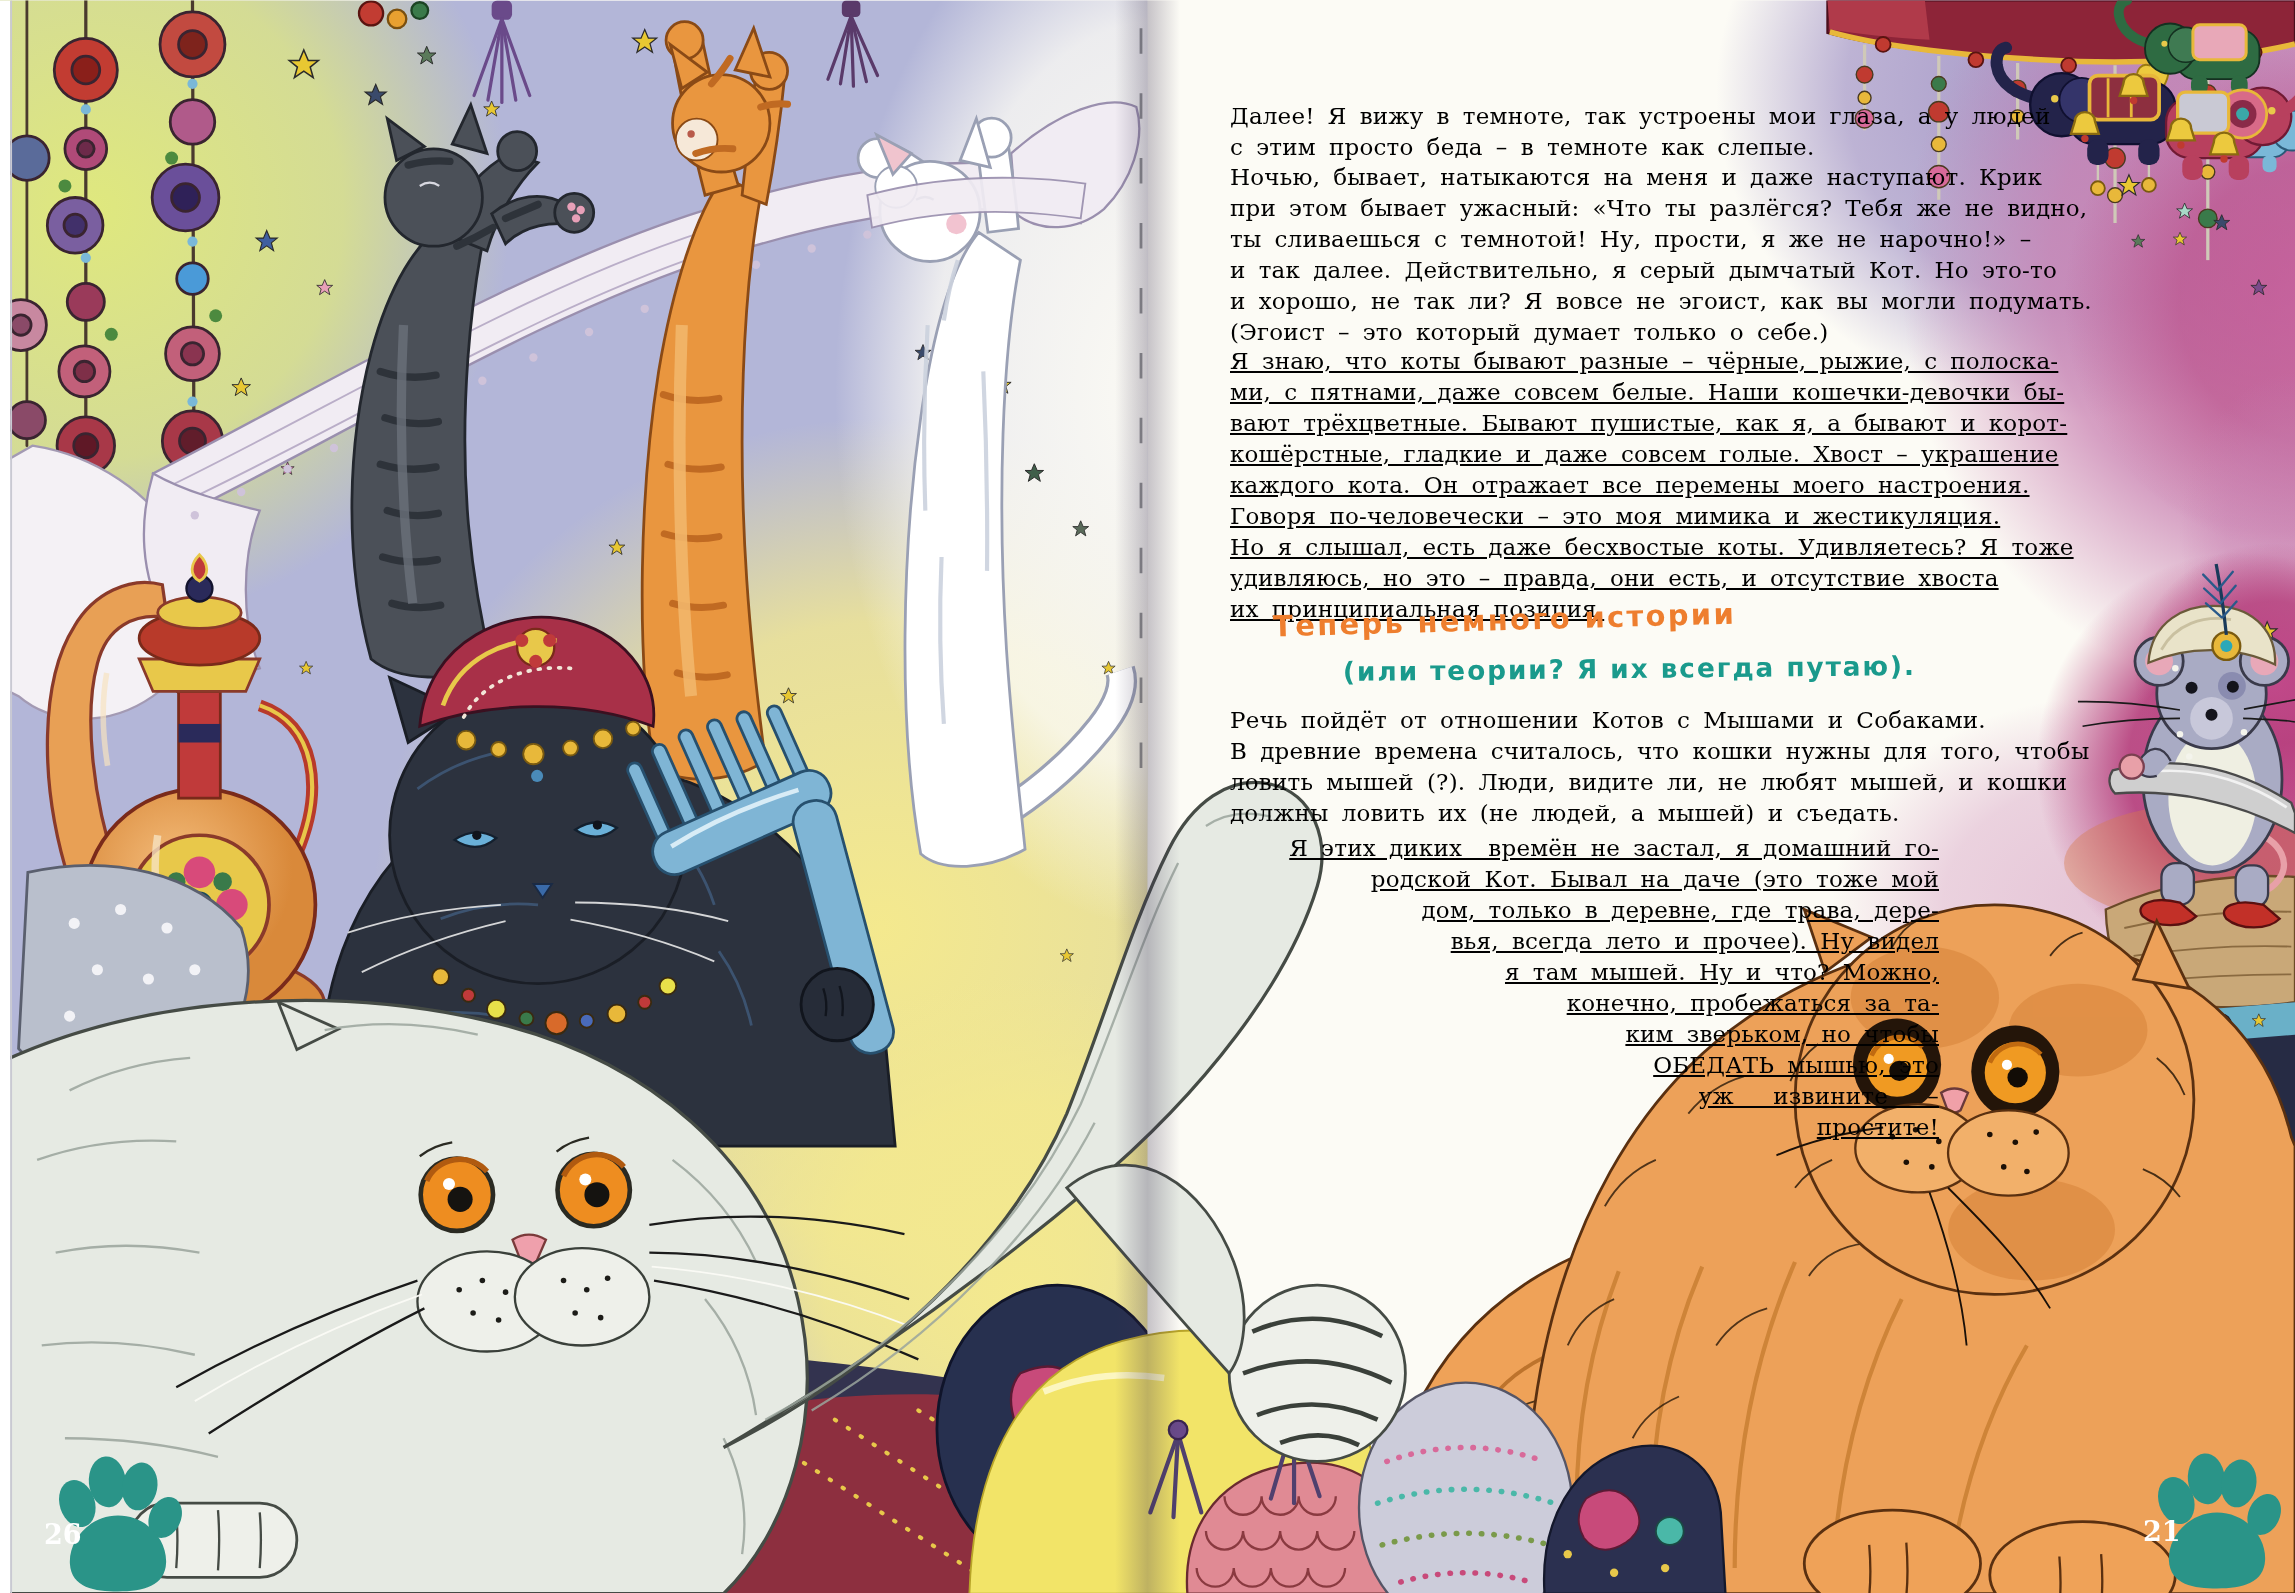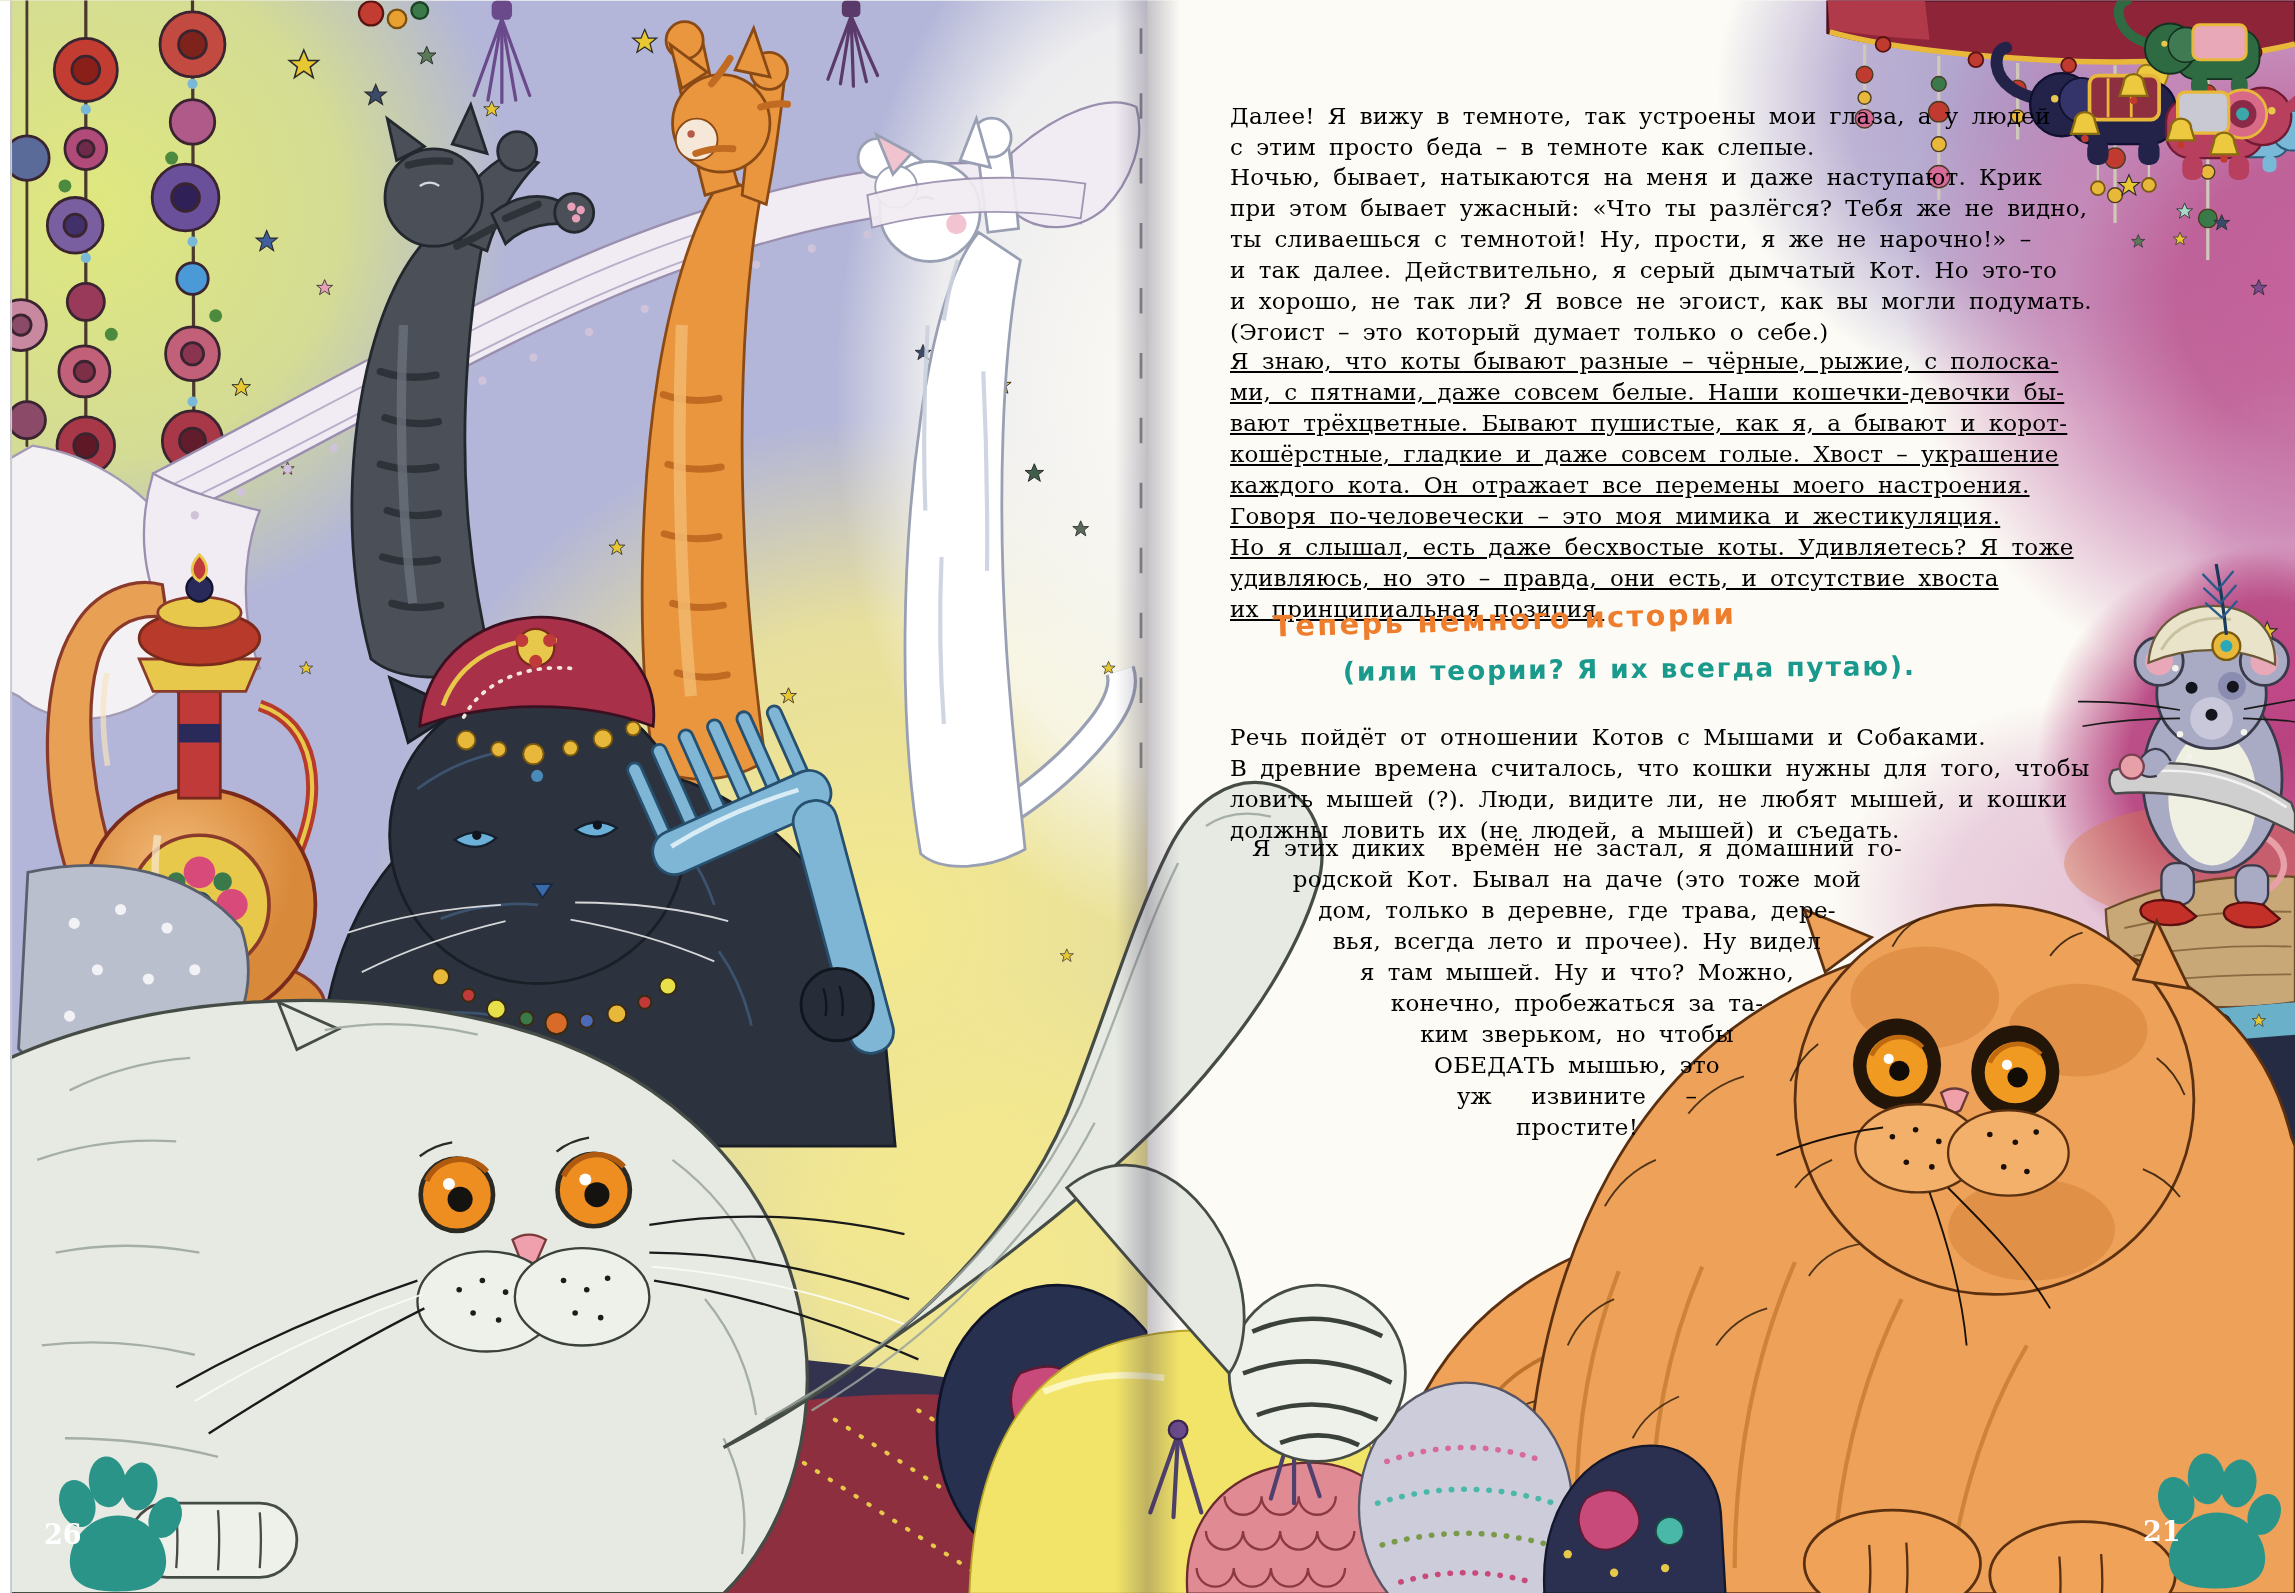--- a/index.html
+++ b/index.html
@@ -1,21 +1,21 @@
 <!DOCTYPE html>
 <html style="font-size:7.4px"><head>
 <meta charset="utf-8">
 <style>
   html,body{margin:0;padding:0;}
   body{width:2295px;height:1594px;position:relative;overflow:hidden;
        background:#fcfbf5;font-family:"DejaVu Serif",serif;}
   #art{position:absolute;left:0;top:0;}
   .text{position:absolute;font:23px/31px "DejaVu Serif",serif;color:#000000;
         white-space:pre-wrap;word-spacing:5.6px;letter-spacing:0.2px;}
-  .para-center{text-align:center;}
+  .para-center{text-align:right;text-decoration:underline;}
   .heading{position:absolute;font-family:"DejaVu Sans",sans-serif;font-weight:bold;white-space:pre;}
   .h1{font-size:29px;color:#ee7e2e;letter-spacing:2.3px;transform:rotate(-1.6deg);}
   .h2{font-size:26.4px;color:#1a9a8c;letter-spacing:1.9px;transform:rotate(-0.6deg);}
   .paw{position:absolute;width:148px;height:146px;}
   .paw svg{position:absolute;left:0;top:0;}
   .paw span{position:absolute;left:0;right:0;top:72px;
             font:bold 27px "DejaVu Serif",serif;color:#ffffff;}
 </style>
 </head>
 <body>
@@ -914,21 +914,21 @@
 кошёрстные, гладкие и даже совсем голые. Хвост – украшение
 каждого кота. Он отражает все перемены моего настроения.
 Говоря по-человечески – это моя мимика и жестикуляция.
 Но я слышал, есть даже бесхвостые коты. Удивляетесь? Я тоже
 удивляюсь, но это – правда, они есть, и отсутствие хвоста
 их принципиальная позиция.</div>
 
 <div class="heading h1" style="left:1273px;top:603px;">Теперь немного истории</div>
 <div class="heading h2" style="left:1343px;top:653px;">(или теории? Я их всегда путаю).</div>
 
-<div class="text" style="left:1230px;top:722px;width:909px;">Речь пойдёт от отношении Котов с Мышами и Собаками.
+<div class="text" style="left:1230px;top:705px;width:909px;">Речь пойдёт от отношении Котов с Мышами и Собаками.
 В древние времена считалось, что кошки нужны для того, чтобы
 ловить мышей (?). Люди, видите ли, не любят мышей, и кошки
 должны ловить их (не людей, а мышей) и съедать.</div>
 <div class="text para-center" style="left:1215px;top:833px;width:724px;">Я этих диких  времён не застал, я домашний го-
 родской Кот. Бывал на даче (это тоже мой
 дом, только в деревне, где трава, дере-
 вья, всегда лето и прочее). Ну видел
 я там мышей. Ну и что? Можно,
 конечно, пробежаться за та-
 ким зверьком, но чтобы

